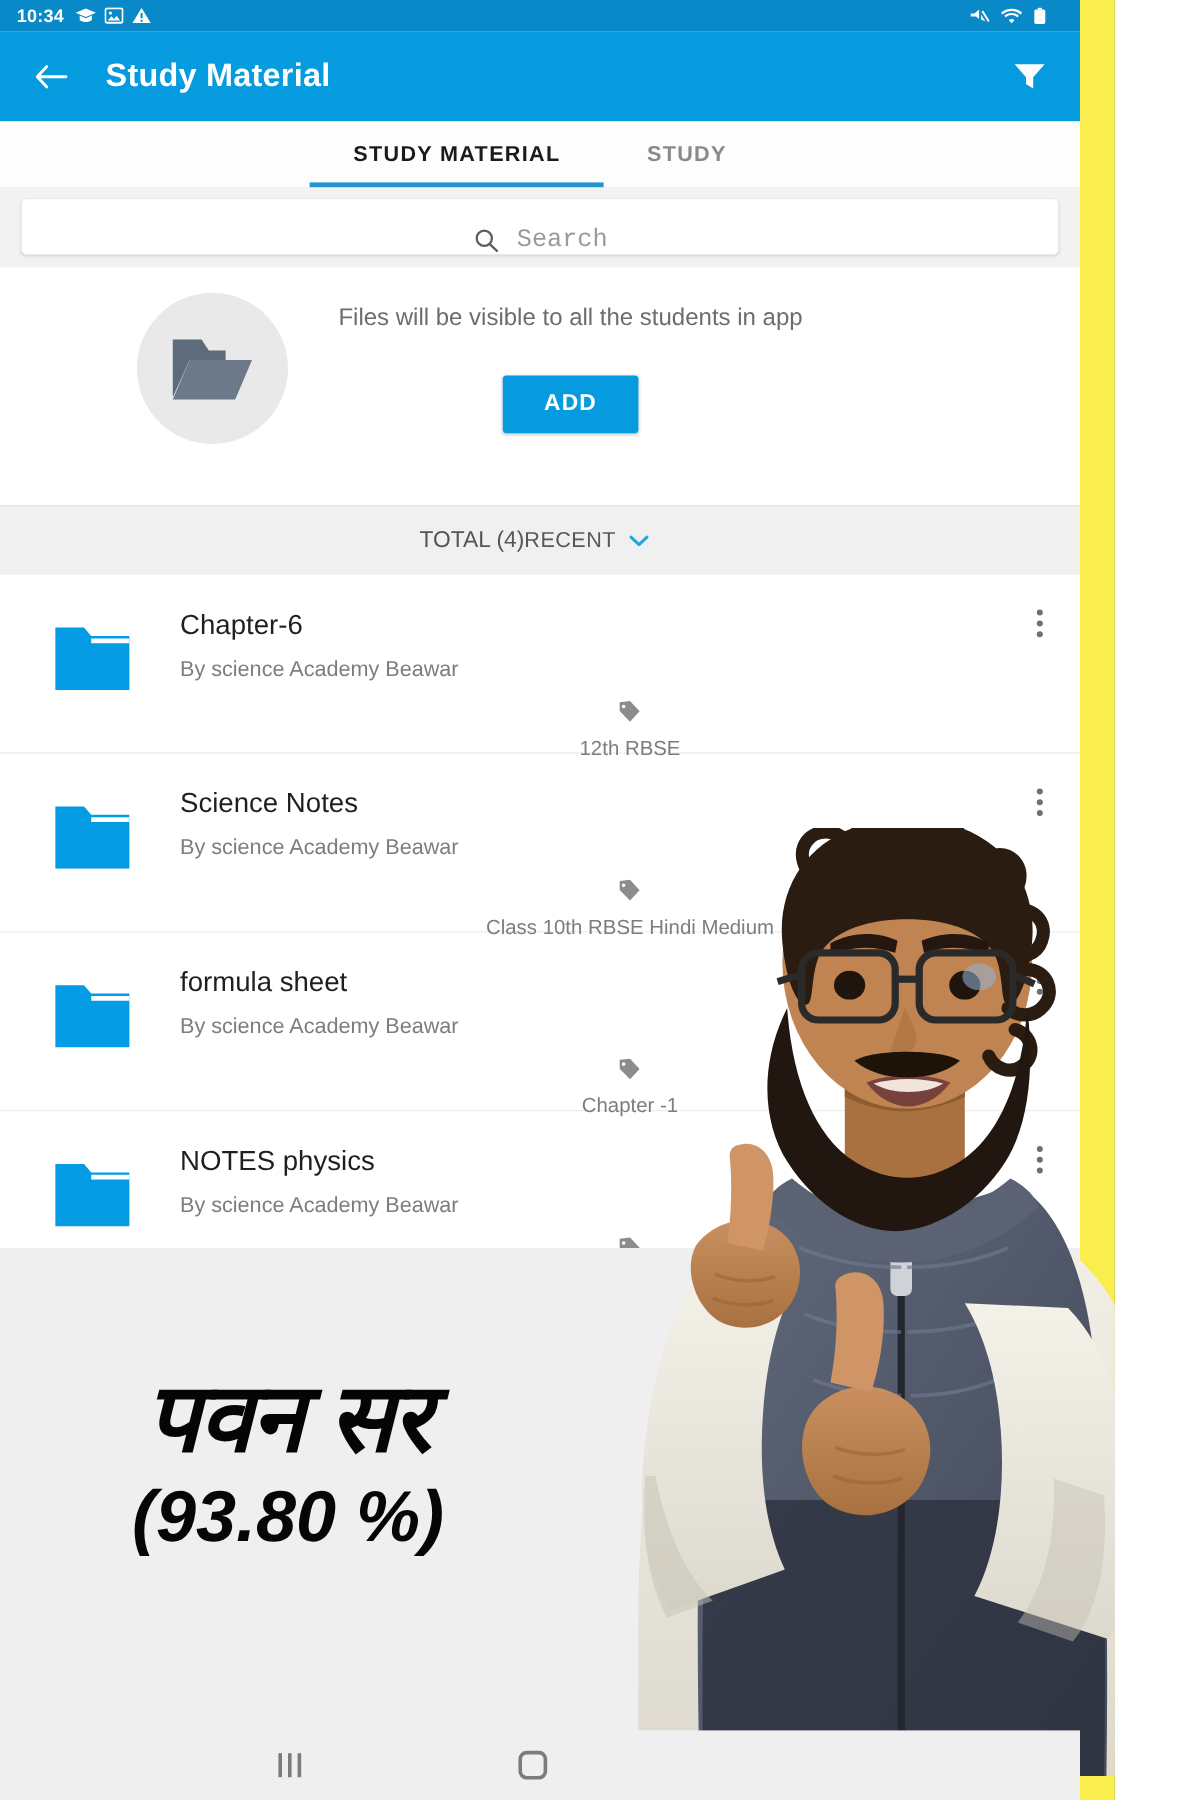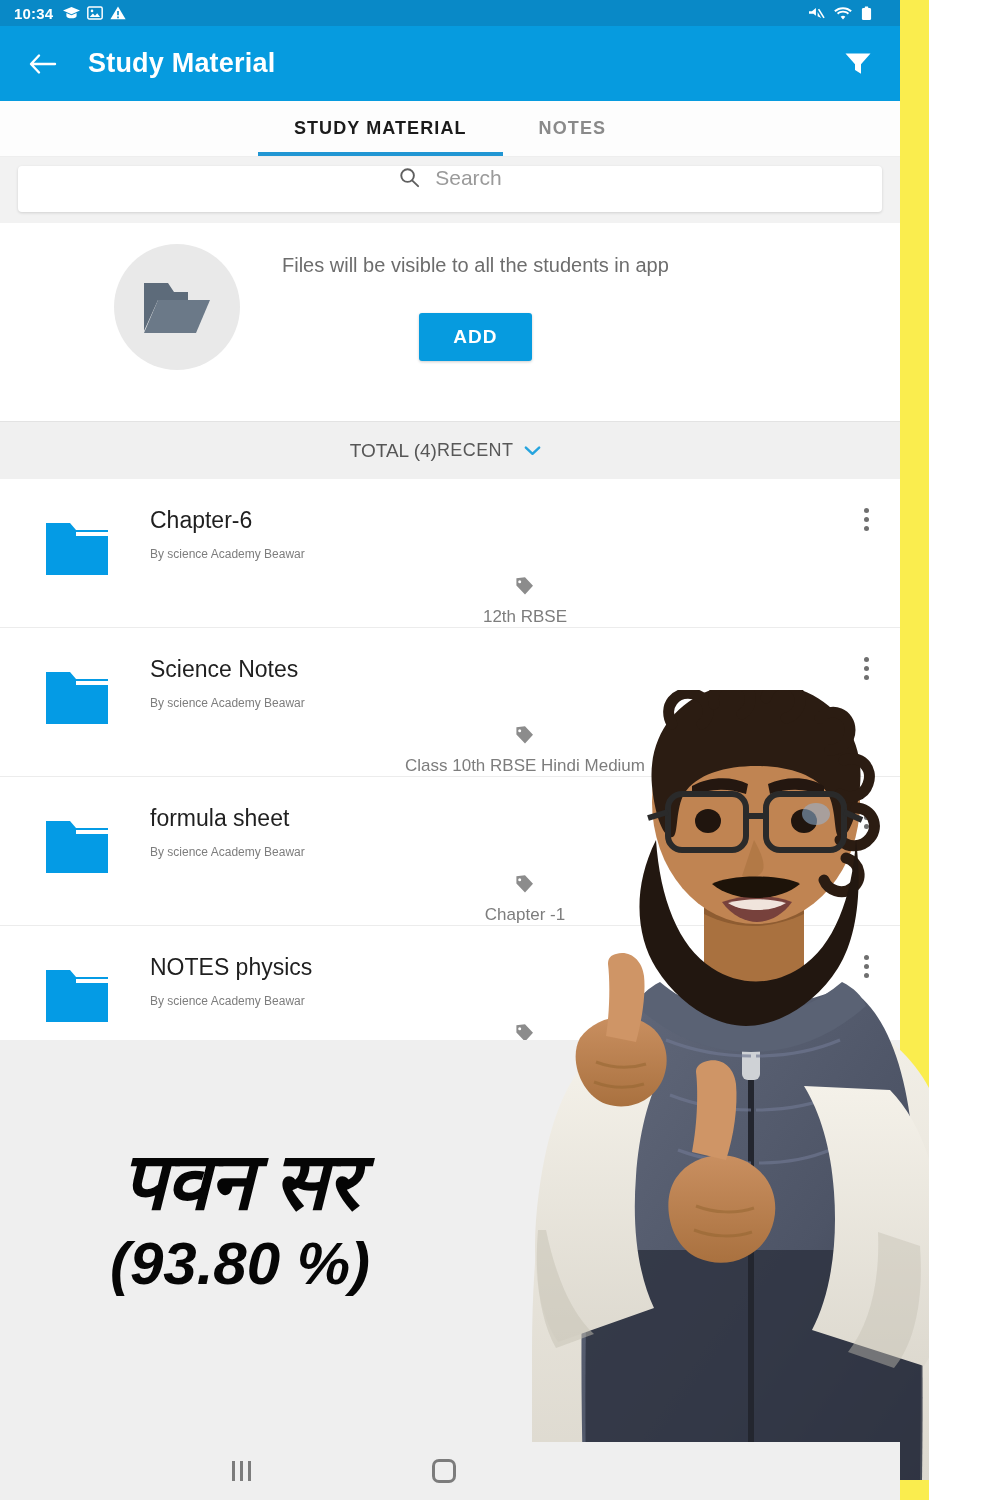--- a/index.html
+++ b/index.html
@@ -120,24 +120,25 @@
   .search-wrap {
     background: #f2f2f2;
     padding: 9px 18px 11px 18px;
   }
   .search-box {
     height: 46px;
     background: #ffffff;
     border-radius: 4px;
     box-shadow: 0 1px 3px rgba(0,0,0,.14);
     display: flex;
-    align-items: flex-start;
+    align-items: flex-end;
     justify-content: center;
     gap: 14px;
     cursor: text;
+    font-family: Liberation Mono, monospace;
   }
   .search-placeholder {
     font-size: 21px;
     color: #9a9a9a;
   }
 
   
   .hero {
     background: #ffffff;
     height: 168px;
@@ -225,21 +226,21 @@
     flex: 1 1 auto;
     padding-top: 2px;
   }
   .row-title {
     font-size: 23px;
     color: #1f1f1f;
     line-height: 1.15;
   }
   .row-sub {
     margin-top: 14px;
-    font-size: 12px;
+    font-size: 18px;
     color: #7d7d7d;
   }
   .row-tag {
     margin-top: 15px;
     display: flex;
     align-items: center;
     gap: 11px;
     flex-direction: column;
   }
   .row-tag-text {
@@ -378,21 +379,21 @@
           <path fill="#ffffff" d="M2.5 3.5h25L18 14.3v9.4l-6-3.6v-5.8L2.5 3.5z"></path>
         </svg>
       </div>
     </div>
 
     <div class="tabs">
       <div class="tab active">
         <span>STUDY MATERIAL</span>
       </div>
       <div class="tab">
-        <span>NOTES</span>
+        <span>STUDY</span>
       </div>
     </div>
 
     <div class="search-wrap">
       <div class="search-box">
         <svg width="23" height="23" viewBox="0 0 24 24">
           <circle cx="10" cy="10" r="6.6" fill="none" stroke="#5f5f5f" stroke-width="2"></circle>
           <path stroke="#5f5f5f" stroke-width="2" stroke-linecap="round" d="M15 15.3 21 21"></path>
         </svg>
         <span class="search-placeholder">Search</span>

